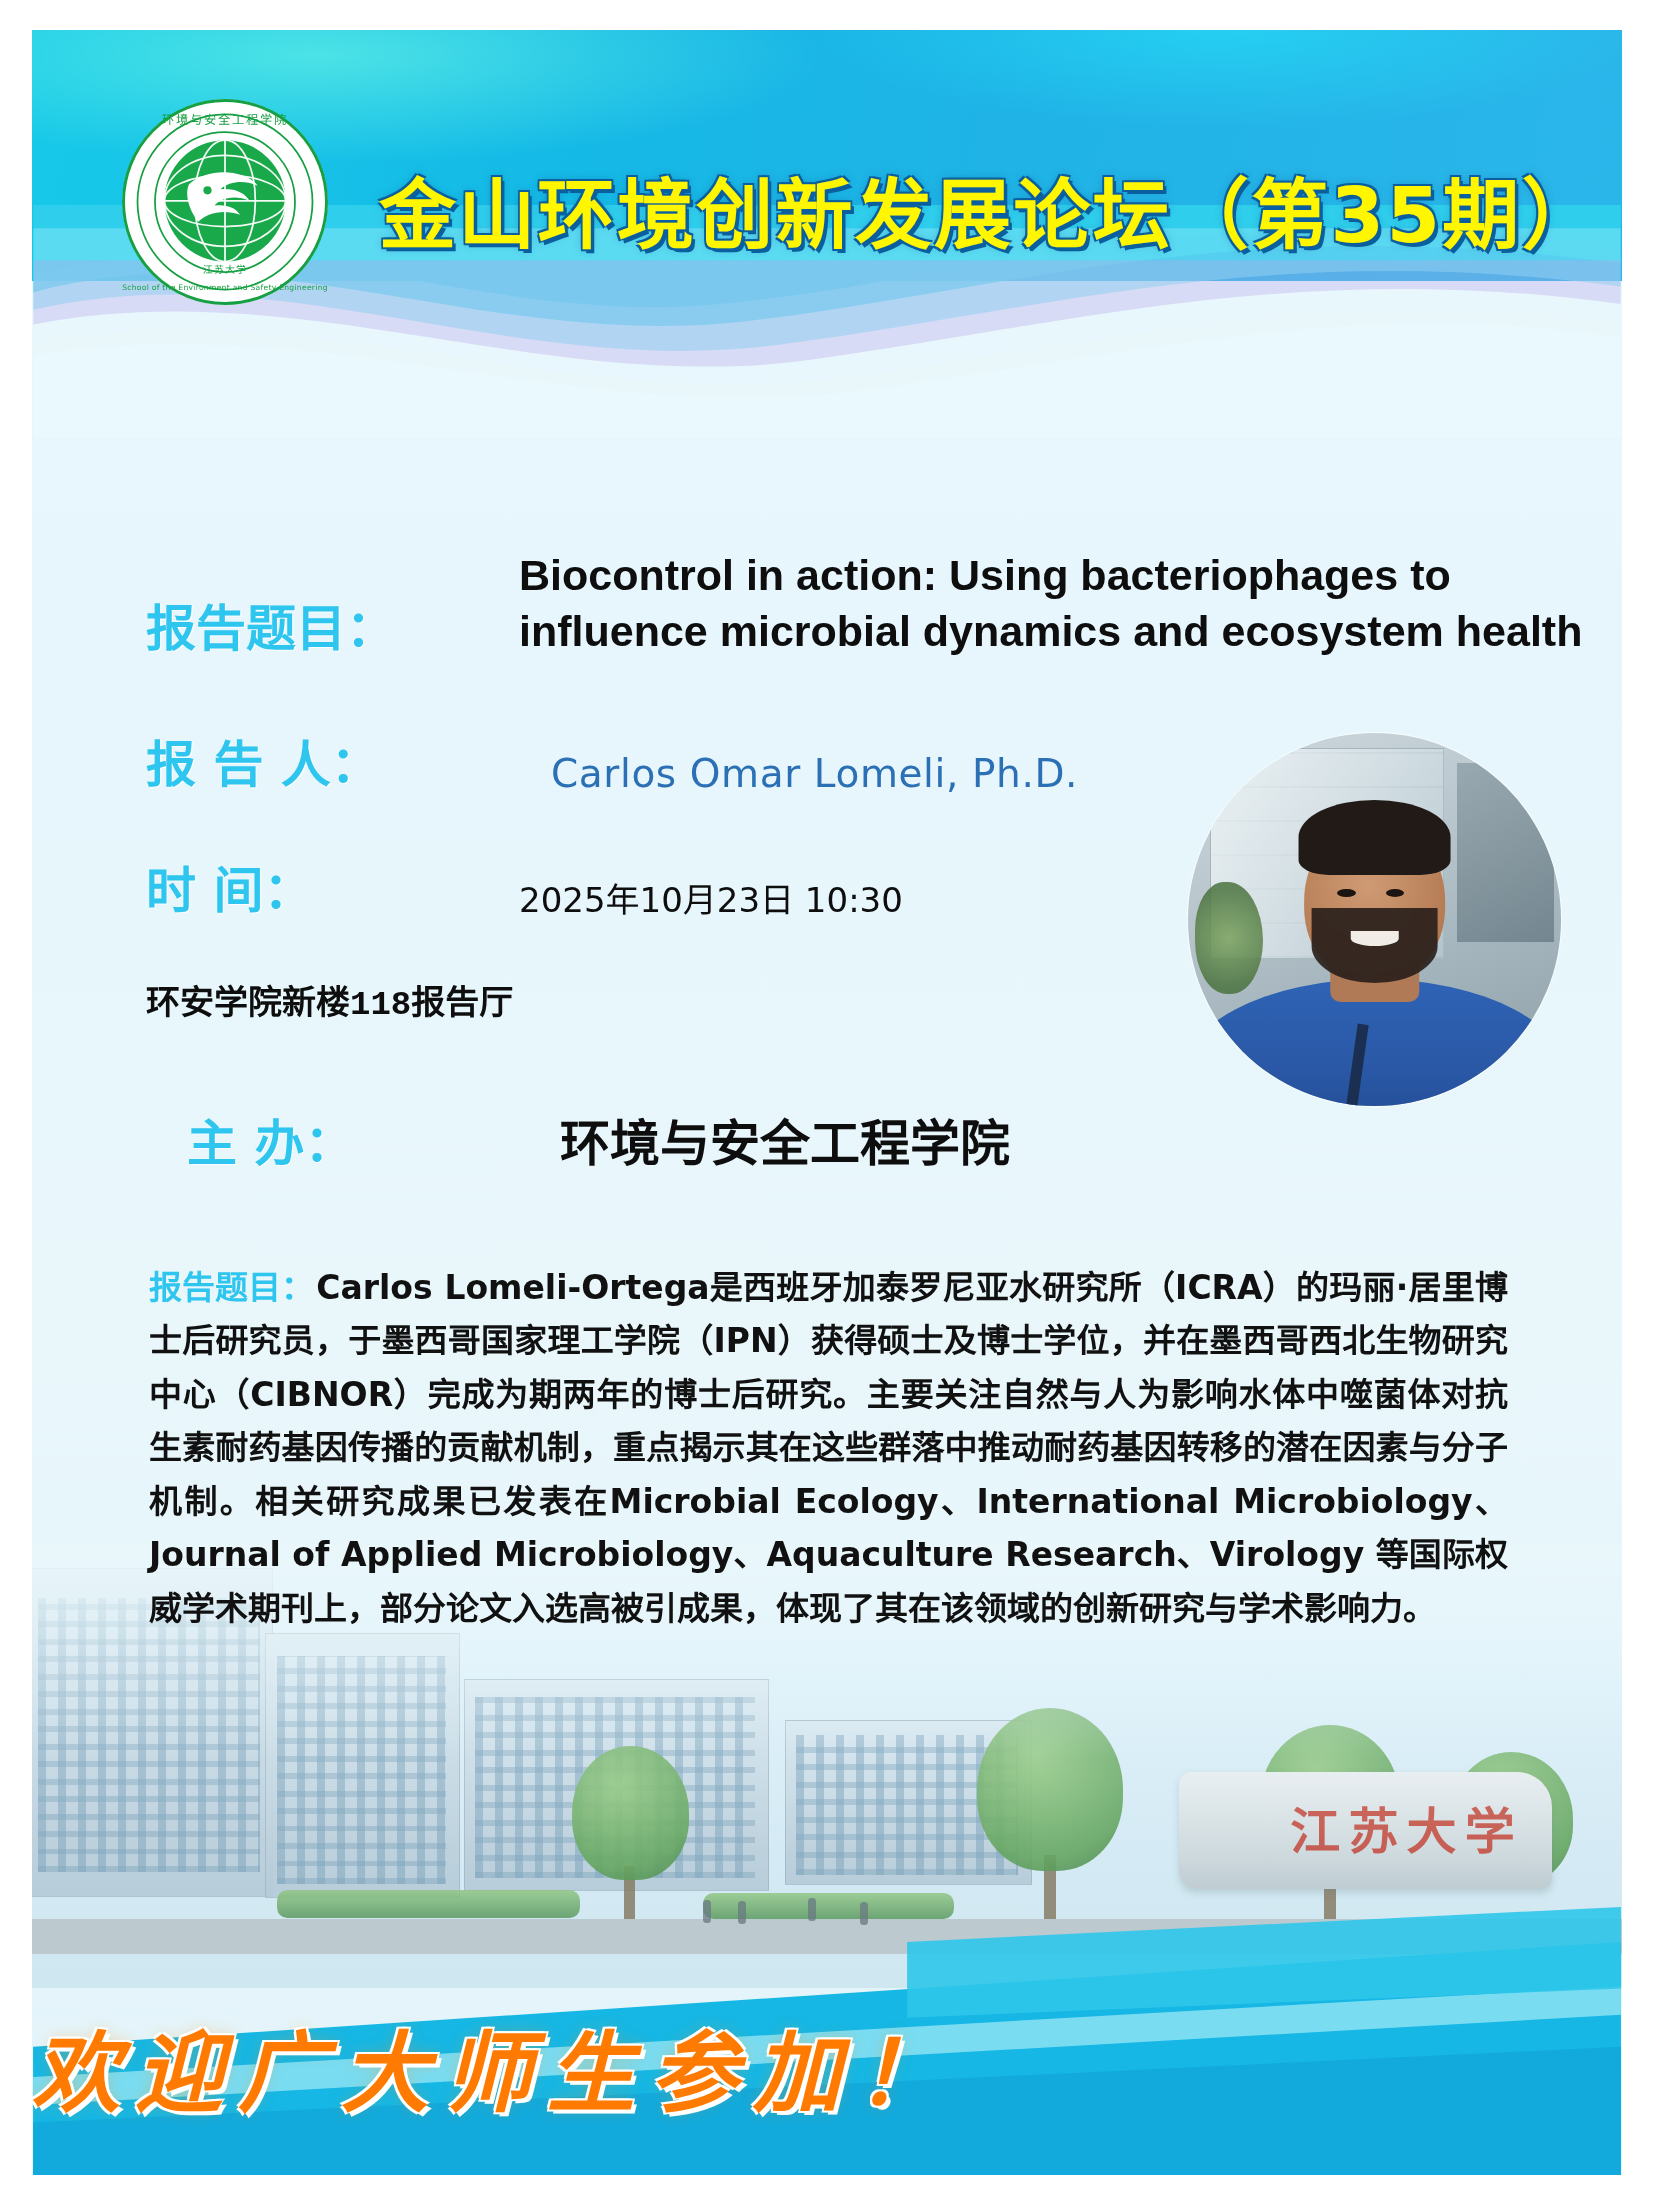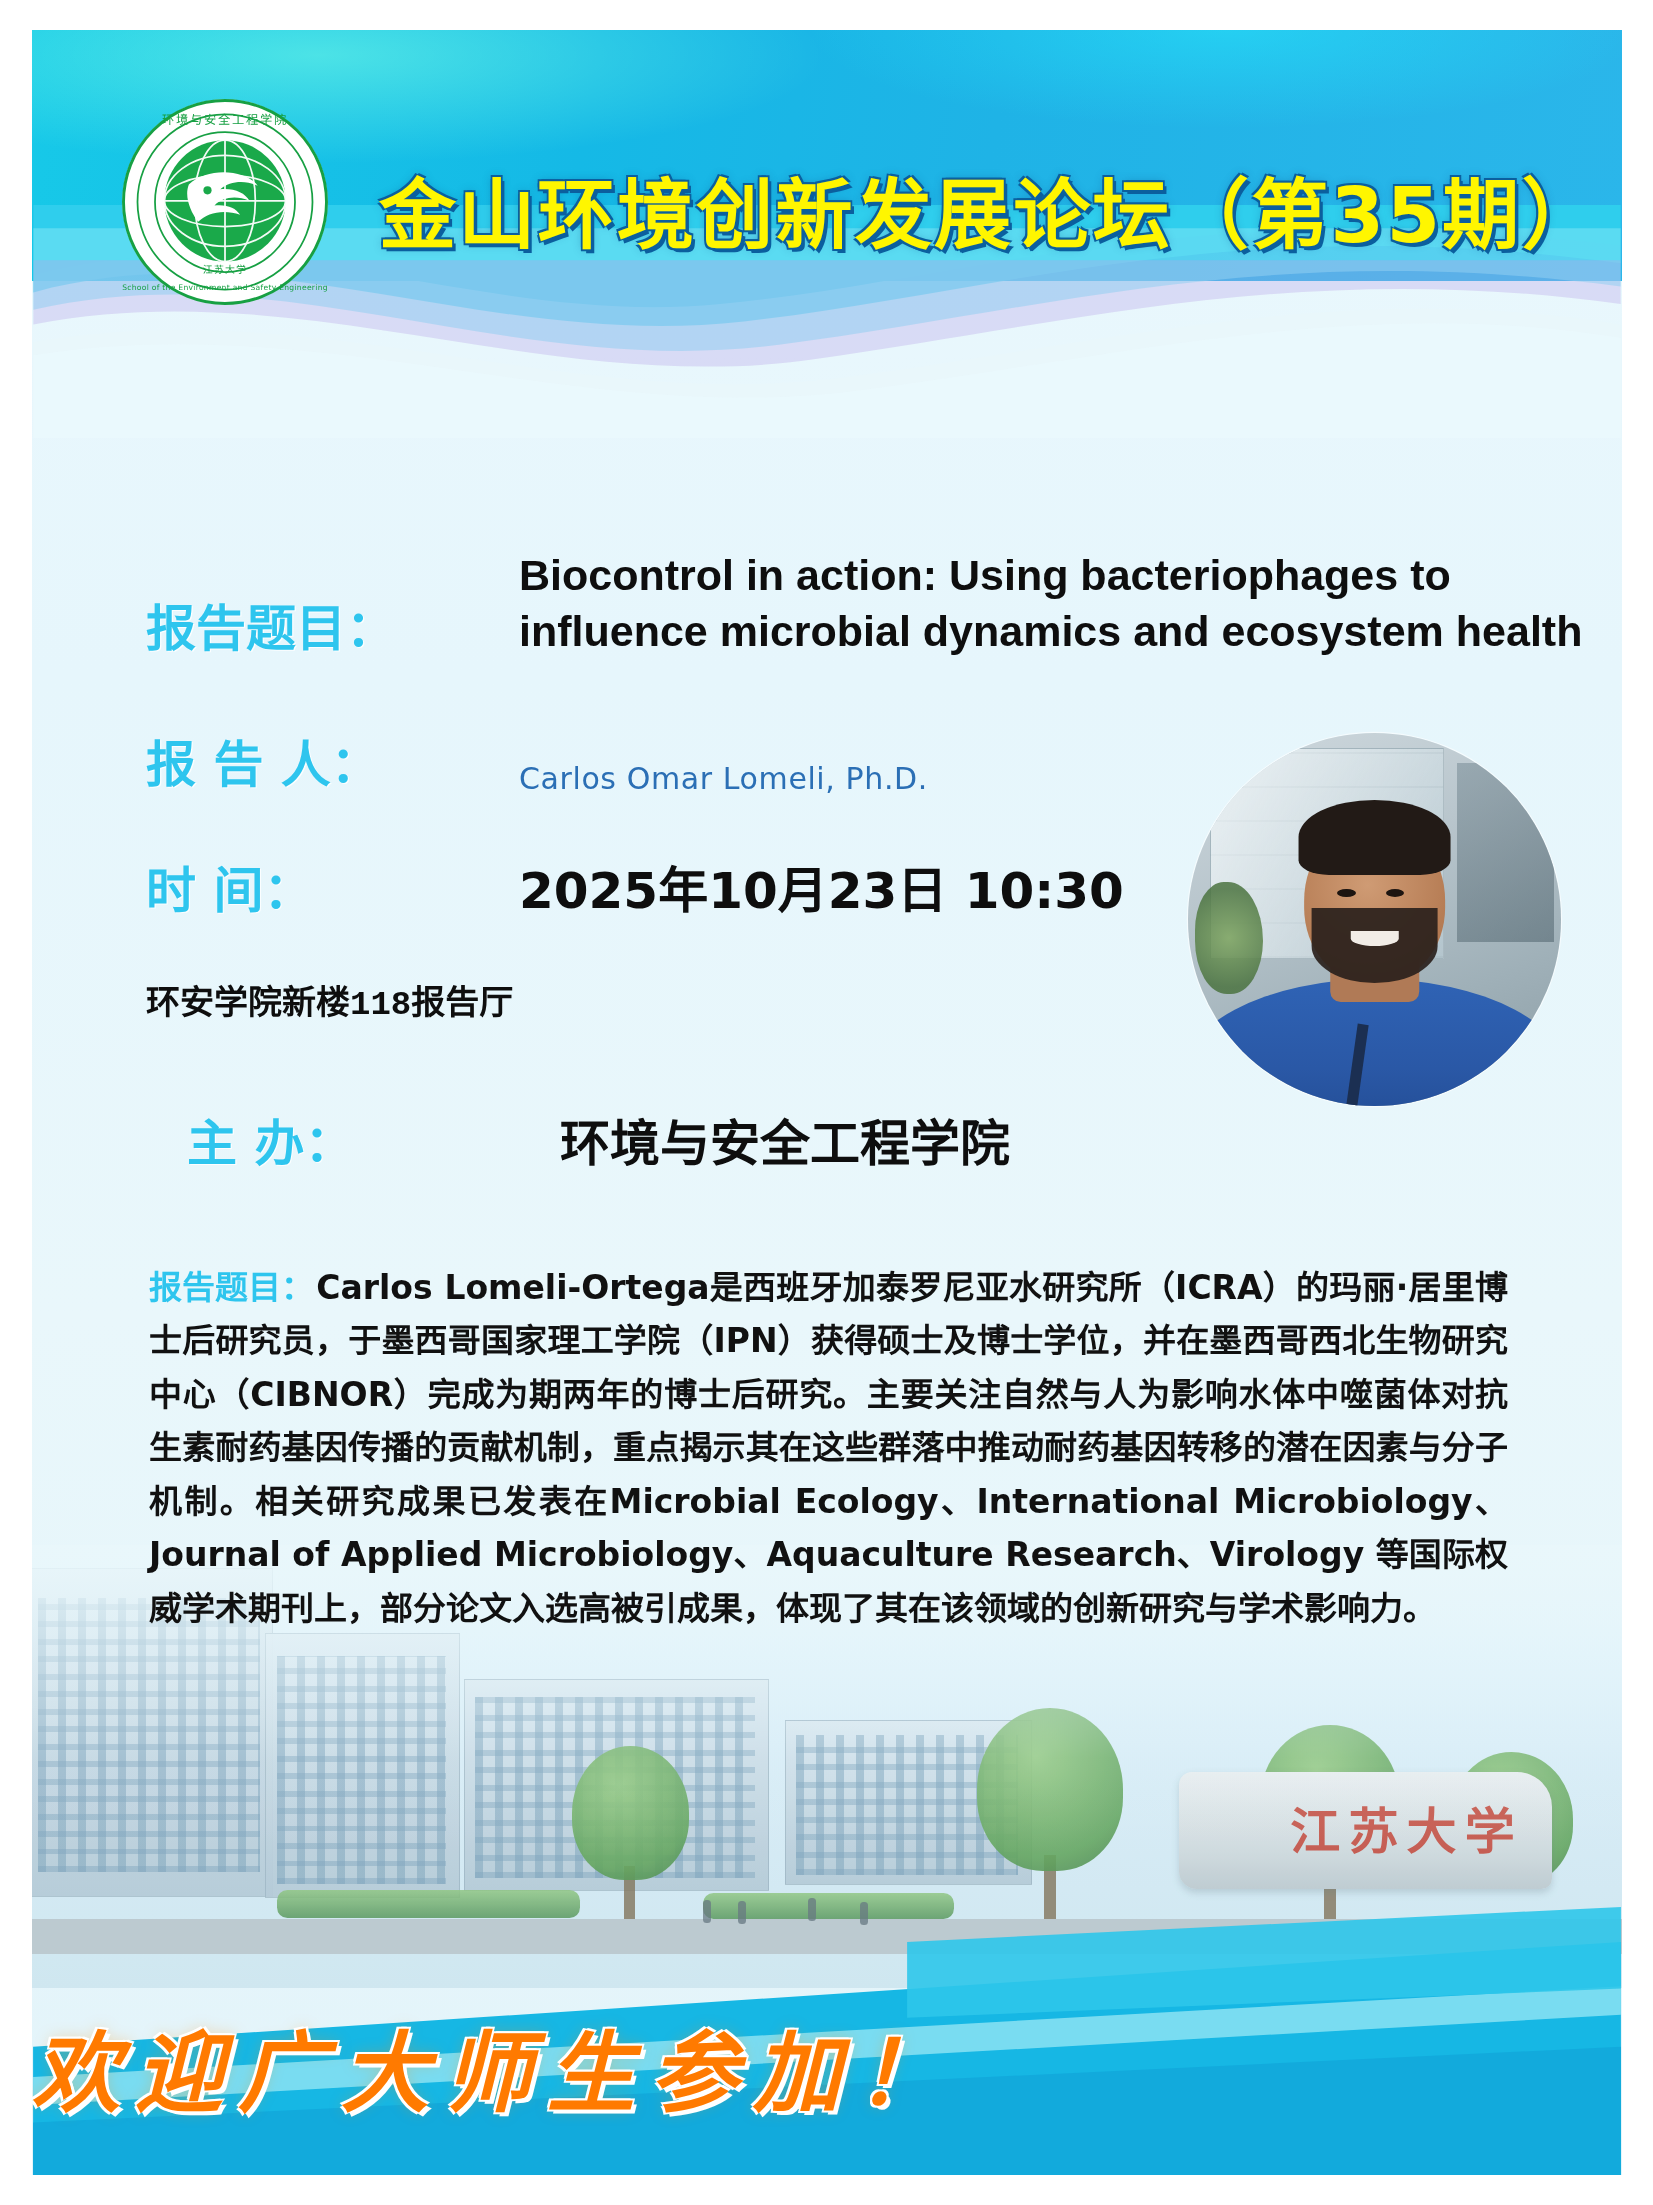--- a/index.html
+++ b/index.html
@@ -195,33 +195,34 @@
     line-height: 1.30;
     color: #0e0e0e;
     width: 1068px;
     margin-top: 19px;
   }
 
   .speaker-row { left: 114px; top: 694px; }
   .speaker-label { width: 373px; }
   .speaker-value {
     font-family: "DejaVu Sans", "Liberation Sans", sans-serif;
-    font-size: 30px;
+    font-size: 39px;
     color: #2b6fb5;
     letter-spacing: 0.6px;
     margin-top: 7px;
     white-space: nowrap;
+    margin-left: 32px;
   }
 
   .time-row { left: 114px; top: 820px; }
   .time-label { width: 373px; }
   .time-value {
     font-family: "DejaVu Sans", "Liberation Sans", sans-serif;
-    font-weight: bold;
-    font-size: 50px;
+    font-weight: normal;
+    font-size: 34px;
     color: #0e0e0e;
     white-space: nowrap;
   }
 
   .place-row { left: 114px; top: 945px; }
   .place-label { width: 373px; }
   .place-value {
     font-family: Liberation Mono, monospace;
     font-weight: bold;
     font-size: 34px;

